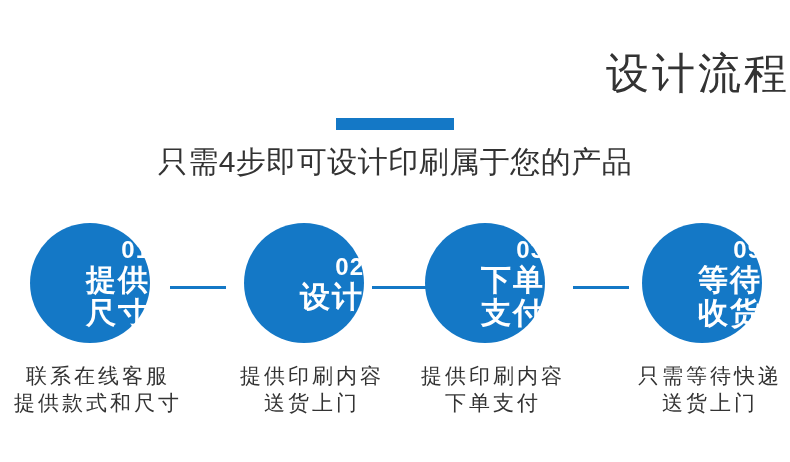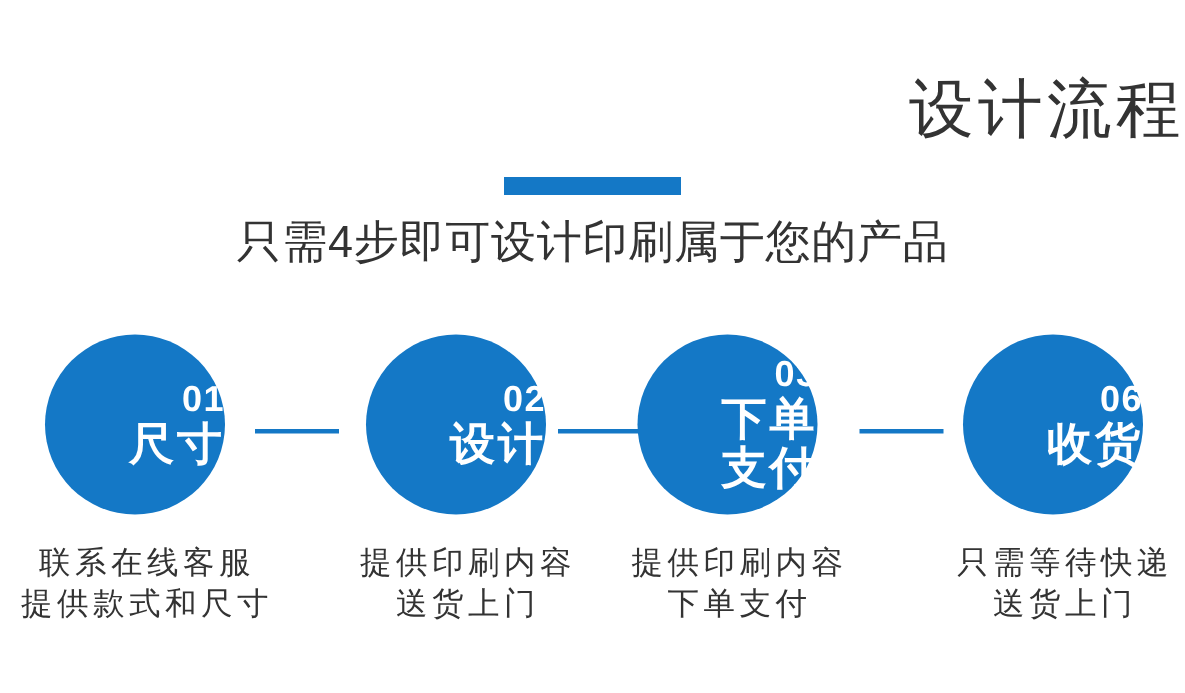--- a/index.html
+++ b/index.html
@@ -115,20 +115,21 @@
 
   <div class="title-underline"></div>
 
   <div class="section-subtitle">只需4步即可设计印刷属于您的产品</div>
 
   <div class="steps-row">
 
     <div class="step-col c1">
       <div class="step-circle">
         <div class="step-number">01</div>
+        <div class="step-label">提供</div>
         <div class="step-label">尺寸</div>
       </div>
       <div class="step-caption">
         <div>联系在线客服</div>
         <div>提供款式和尺寸</div>
       </div>
     </div>
 
     <div class="step-col c2">
       <div class="step-circle">
@@ -148,21 +149,22 @@
         <div class="step-label">支付</div>
       </div>
       <div class="step-caption">
         <div>提供印刷内容</div>
         <div>下单支付</div>
       </div>
     </div>
 
     <div class="step-col c4">
       <div class="step-circle">
-        <div class="step-number">06</div>
+        <div class="step-number">09</div>
+        <div class="step-label">等待</div>
         <div class="step-label">收货</div>
       </div>
       <div class="step-caption">
         <div>只需等待快递</div>
         <div>送货上门</div>
       </div>
     </div>
 
     <div class="connector k1"></div>
     <div class="connector k2"></div>

